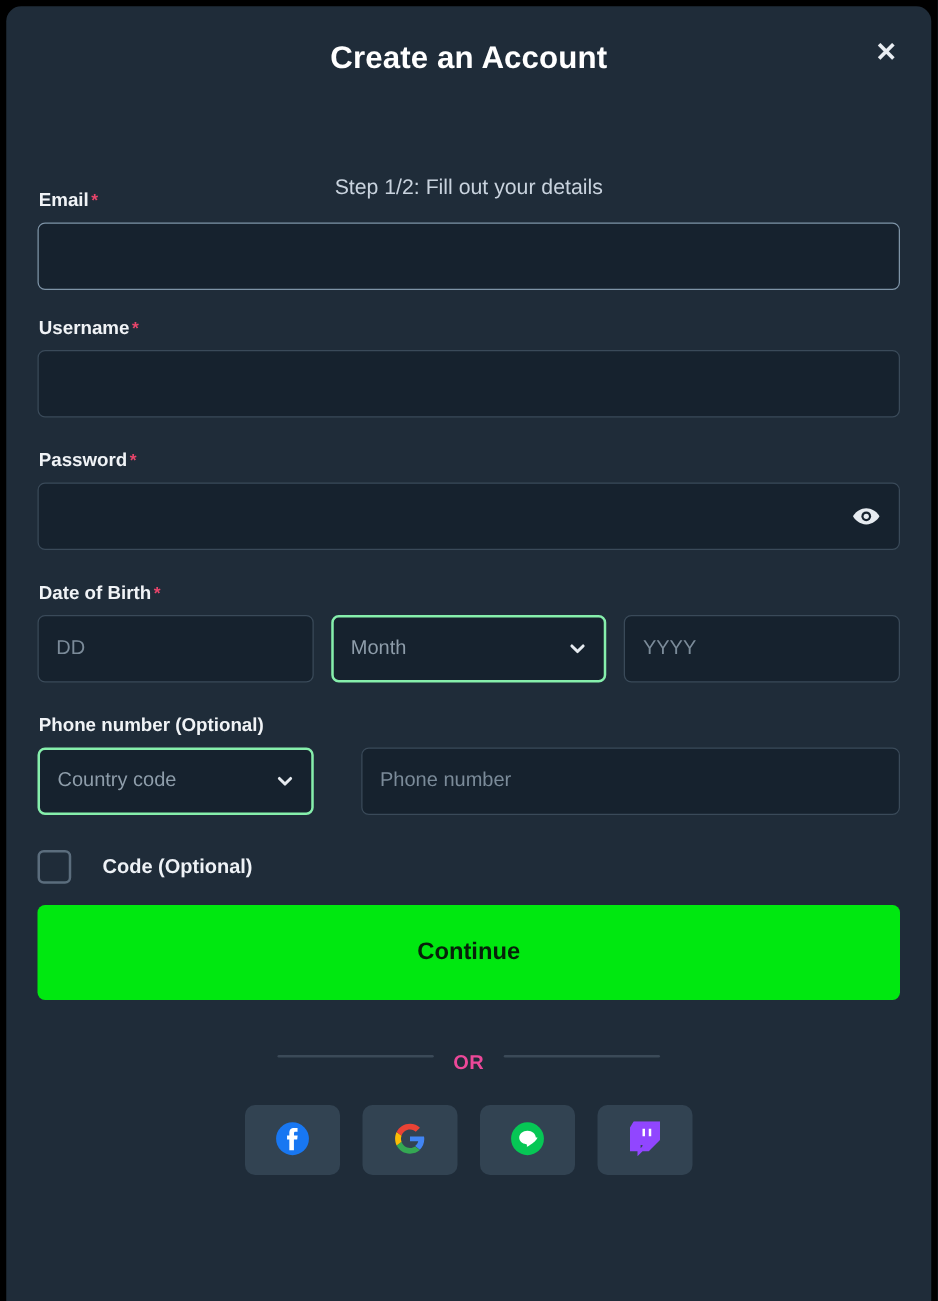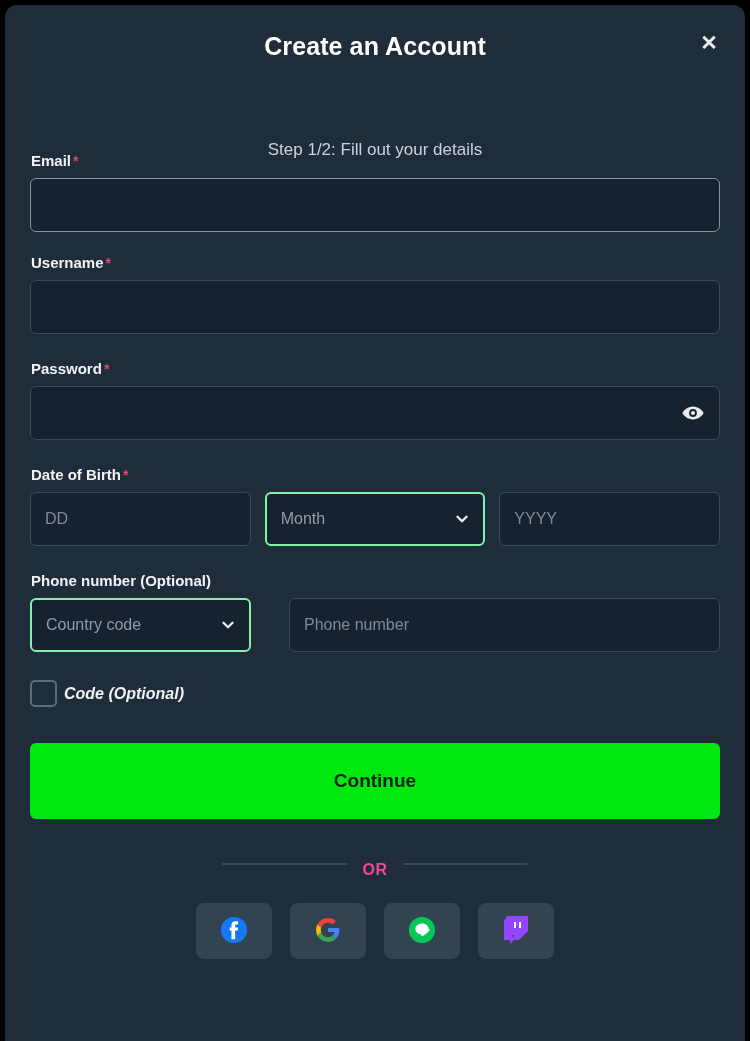--- a/index.html
+++ b/index.html
@@ -172,23 +172,22 @@
     top: 50%;
     transform: translateY(-50%);
     pointer-events: none;
     display: flex;
   }
 
   
   .cb-row {
     display: flex;
     align-items: center;
-    gap: 7px;
+    gap: 25px;
     margin-top: 28px;
-    font-style: italic;
   }
   .cb-box {
     width: 27px;
     height: 27px;
     box-sizing: border-box;
     border: 2px solid #5b6d7d;
     border-radius: 5px;
     background: transparent;
     cursor: pointer;
     flex: 0 0 auto;
@@ -200,21 +199,21 @@
     cursor: pointer;
     user-select: none;
   }
 
   
   .continue-btn {
     display: block;
     box-sizing: border-box;
     width: 100%;
     height: 76px;
-    margin-top: 36px;
+    margin-top: 17px;
     background: #00e810;
     border: none;
     border-radius: 6px;
     color: #07210a;
     font-family: "Liberation Sans", sans-serif;
     font-size: 19px;
     font-weight: bold;
     cursor: pointer;
   }
 

